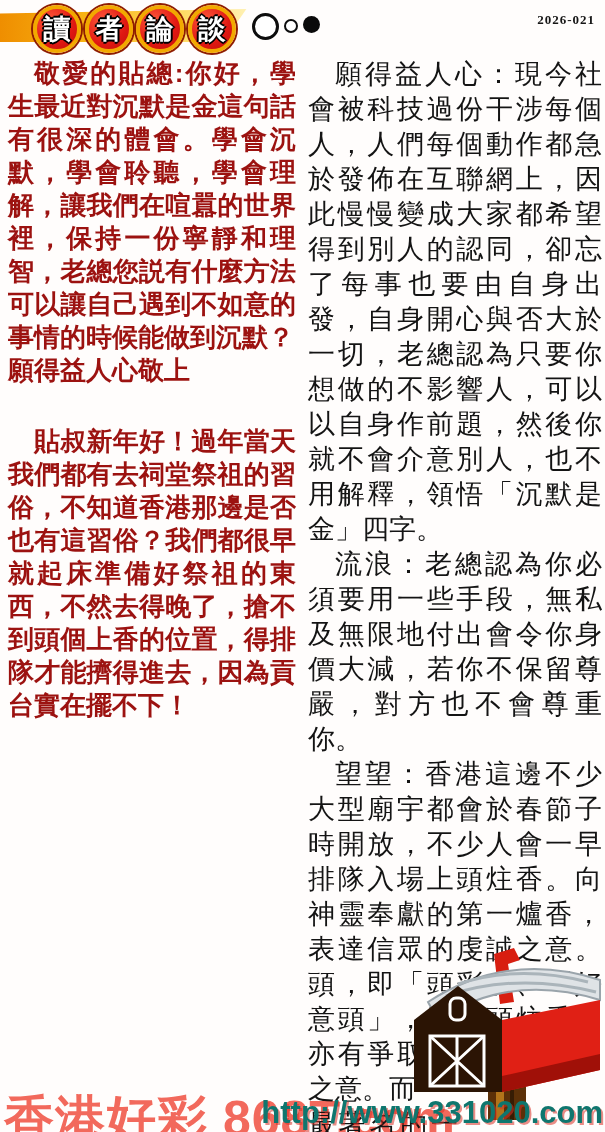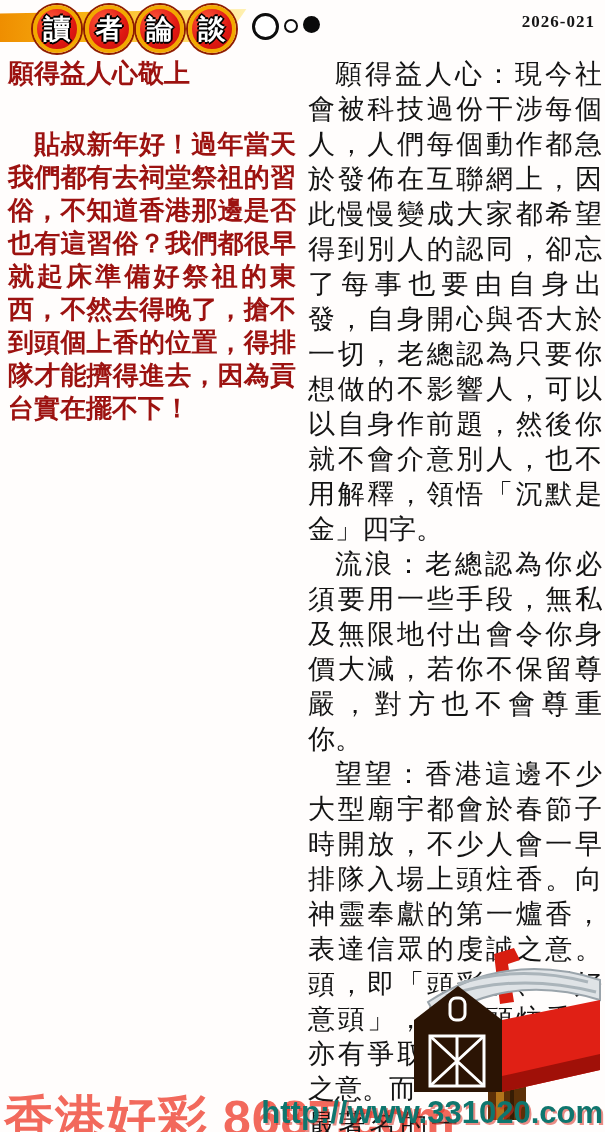--- a/index.html
+++ b/index.html
@@ -27,21 +27,21 @@
     color:#fff;font-weight:bold;font-size:27px;line-height:1;
     text-shadow:-2px 0 #000,2px 0 #000,0 -2px #000,0 2px #000,-1px -1px #000,1px 1px #000;
   }
   .dot{position:absolute;border-radius:50%;z-index:2;background:#fff;border:3px solid #0d0d0d;}
   .dot-large{left:252px;top:13px;width:21px;height:21px;}
   .dot-small{left:284px;top:19px;width:10px;height:10px;border-width:2px;}
   .dot-filled{left:303px;top:16px;width:17px;height:17px;background:#0a0a0a;border:none;}
   .page-number{
     position:absolute;right:10px;top:12px;z-index:2;
     font-family:"Liberation Serif","DejaVu Serif",serif;
-    font-weight:bold;font-size:17px;color:#161616;letter-spacing:1px;
+    font-weight:bold;font-size:13px;color:#161616;letter-spacing:1px;
   }
   
   .col{position:absolute;top:57px;text-align:justify;z-index:3;}
   .col p{margin:0;text-indent:1em;}
   .col-left{left:8px;width:288px;font-size:26px;line-height:33px;color:#9c1210;font-weight:bold;}
   .col-right{left:308px;width:294px;font-size:27px;line-height:35px;color:#141414;}
   .sig{text-align:left;text-indent:0;}
   .para-l1{margin-bottom:38px;}
   .para-l2{margin-bottom:35px;}
   .para-r1{margin-bottom:44px;}
@@ -80,20 +80,21 @@
 
   <div class="dot dot-large"></div>
   <div class="dot dot-small"></div>
   <div class="dot dot-filled"></div>
 
   <div class="page-number">2026-021</div>
 </div>
 
 <div class="col col-left">
   <div class="para-l1">
+    <p>敬愛的貼總:你好，學生最近對沉默是金這句話有很深的體會。學會沉默，學會聆聽，學會理解，讓我們在喧囂的世界裡，保持一份寧靜和理智，老總您説有什麼方法可以讓自己遇到不如意的事情的時候能做到沉默？</p>
     <div class="sig">願得益人心敬上</div>
   </div>
   <div>
     <p>貼叔新年好！過年當天我們都有去祠堂祭祖的習俗，不知道香港那邊是否也有這習俗？我們都很早就起床準備好祭祖的東西，不然去得晚了，搶不到頭個上香的位置，得排隊才能擠得進去，因為貢台實在擺不下！</p>
 
   </div>
 </div>
 
 <div class="col col-right">
   <p class="para-r1">願得益人心：現今社會被科技過份干涉每個人，人們每個動作都急於發佈在互聯網上，因此慢慢變成大家都希望得到別人的認同，卻忘了每事也要由自身出發，自身開心與否大於一切，老總認為只要你想做的不影響人，可以以自身作前題，然後你就不會介意別人，也不用解釋，領悟「沉默是金」四字。</p>

